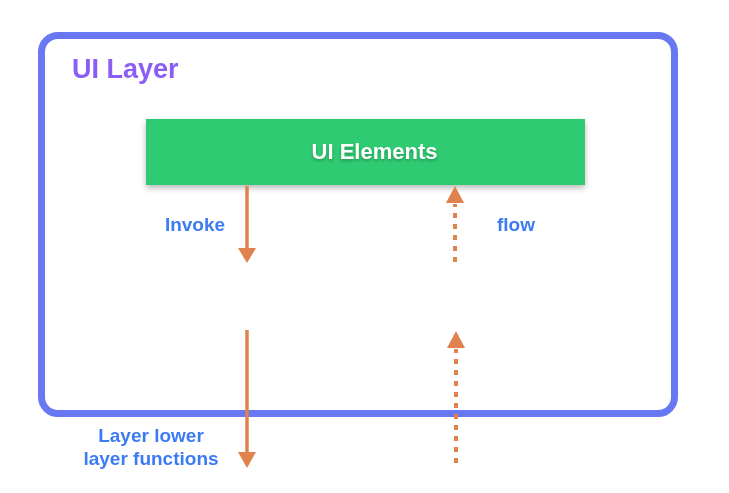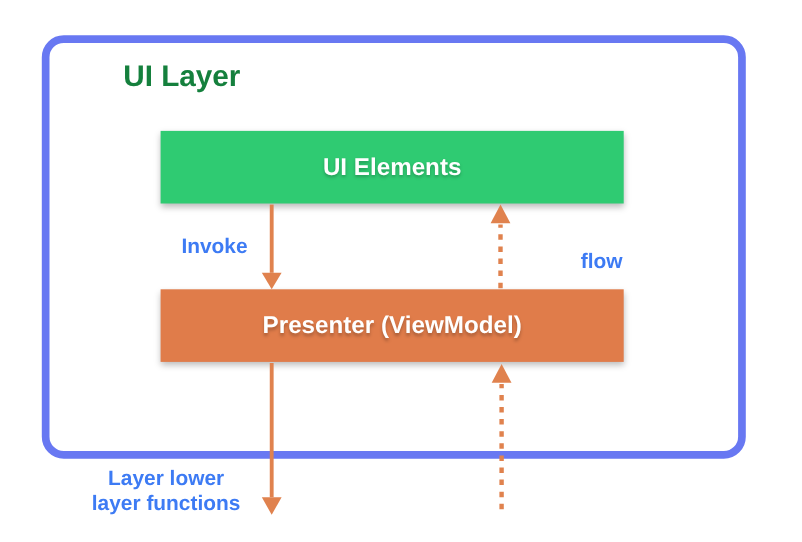--- a/index.html
+++ b/index.html
@@ -25,41 +25,41 @@
     border: 7px solid #6878F2;
     border-radius: 20px;
     background: transparent;
   }
   .layer-title {
     position: absolute;
     left: 72px;
     top: 54px;
     font-size: 27px;
     font-weight: 700;
-    color: #15803d;
+    color: #8b5cf6;
     letter-spacing: 0px;
-    margin-left: 40px;
   }
   .node {
     position: absolute;
     left: 146px;
     width: 421px;
     height: 66px;
     display: flex;
     align-items: center;
     justify-content: center;
     font-size: 22px;
     font-weight: 700;
     color: #ffffff;
     text-shadow: 0 2px 3px rgba(0,0,0,0.25);
     box-shadow: 0 3px 6px rgba(0,0,0,0.28);
   }
   .node-ui-elements {
     top: 119px;
     background: #2FCB72;
+    padding-left: 18px;
   }
   .node-presenter {
     top: 263px;
     background: #E07C4A;
   }
   .arrow-layer {
     position: absolute;
     left: 0;
     top: 0;
     width: 729px;
@@ -69,40 +69,37 @@
   .edge-label {
     position: absolute;
     font-size: 19px;
     font-weight: 700;
     color: #3D7BF4;
     text-align: center;
     white-space: pre-line;
     line-height: 23px;
   }
   .label-events   { left: 145px; top: 213px; width: 100px; }
-  .label-flow     { left: 466px; top: 227px; width: 100px; text-align: right; }
+  .label-flow     { left: 466px; top: 213px; width: 100px; }
   .label-invoke   { left: 66px;  top: 424px; width: 170px; }
   .label-stream   { left: 351px; top: 424px; width: 100px; }
 </style>
 </head>
 <body>
 
 <div class="canvas">
 
   <div class="layer-frame"></div>
 
   <div class="layer-title">UI Layer</div>
 
   <div class="node node-ui-elements">
     <span>UI Elements</span>
   </div>
 
-  <div class="node node-presenter">
-    <span>Presenter (ViewModel)</span>
-  </div>
 
   <svg class="arrow-layer" viewBox="0 0 729 493">
 
     <g>
       <line x1="247" y1="186" x2="247" y2="248" stroke-width="3.5" stroke="#E0824E"></line>
       <path d="M 238 248 L 256 248 L 247 263 Z" fill="#E0824E"></path>
     </g>
 
     <g>
       <line x1="455" y1="262" x2="455" y2="204" stroke-width="4" stroke-dasharray="5 6" stroke="#E0824E"></line>

